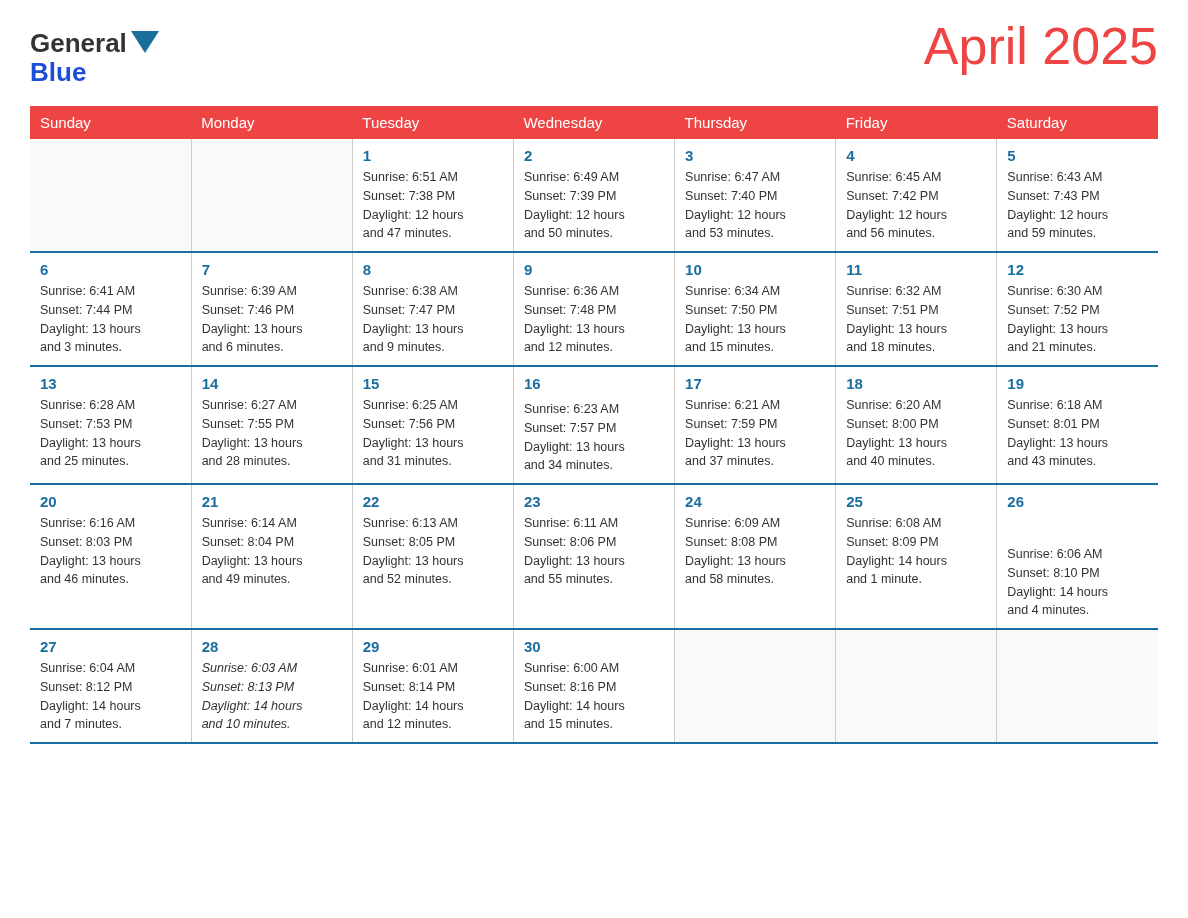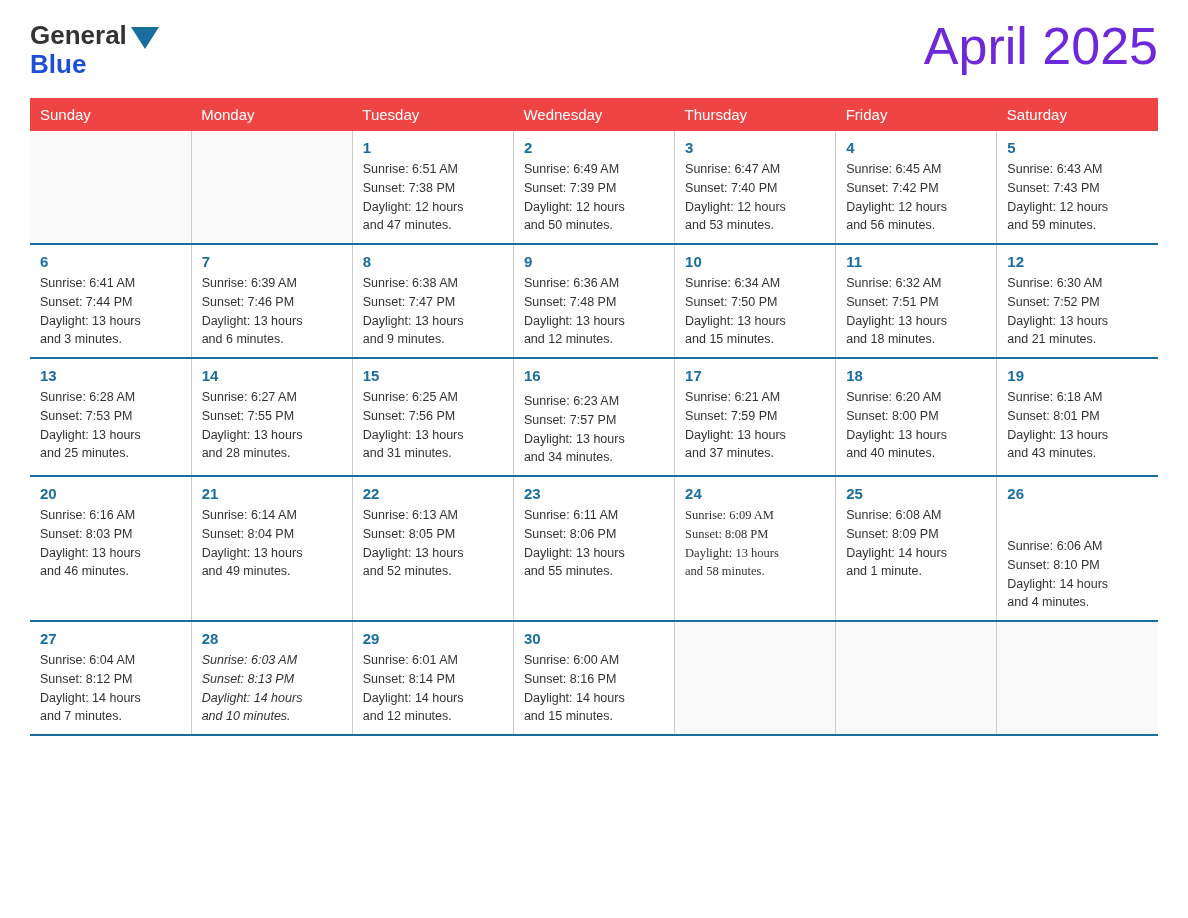--- a/index.html
+++ b/index.html
@@ -23,20 +23,21 @@
       align-items: flex-start;
     }
     .logo-top {
       display: flex;
       align-items: center;
     }
     .logo-general {
       font-size: 26px;
       font-weight: bold;
       color: #333;
+      margin-top: 8px;
     }
     .logo-triangle {
       width: 0;
       height: 0;
       border-left: 14px solid transparent;
       border-right: 14px solid transparent;
       border-top: 22px solid #1a6e9e;
       margin-left: 4px;
       margin-top: 4px;
     }
@@ -45,21 +46,21 @@
       font-weight: bold;
       color: #1d4ed8;
       margin-top: -2px;
     }
     .title-block {
       text-align: right;
     }
     .title-block h1 {
       font-size: 52px;
       font-weight: normal;
-      color: #6d28d9;
+      color: #ef4444;
       line-height: 1;
     }
     .title-block h2 {
       font-size: 22px;
       font-weight: normal;
       color: #333;
       margin-top: 4px;
     }
     table {
       width: 100%;
@@ -301,21 +302,21 @@
         </td>
         <td>
           <span class="day-number">23</span>
           <div class="day-info" style="white-space: pre-line;">Sunrise: 6:11 AM
 Sunset: 8:06 PM
 Daylight: 13 hours
 and 55 minutes.</div>
         </td>
         <td>
           <span class="day-number">24</span>
-          <div class="day-info" style="white-space: pre-line; font-family: Liberation Serif, serif;">Sunrise: 6:09 AM
+          <div class="day-info" style="white-space: pre-line;">Sunrise: 6:09 AM
 Sunset: 8:08 PM
 Daylight: 13 hours
 and 58 minutes.</div>
         </td>
         <td>
           <span class="day-number">25</span>
           <div class="day-info" style="white-space: pre-line;">Sunrise: 6:08 AM
 Sunset: 8:09 PM
 Daylight: 14 hours
 and 1 minute.</div>

